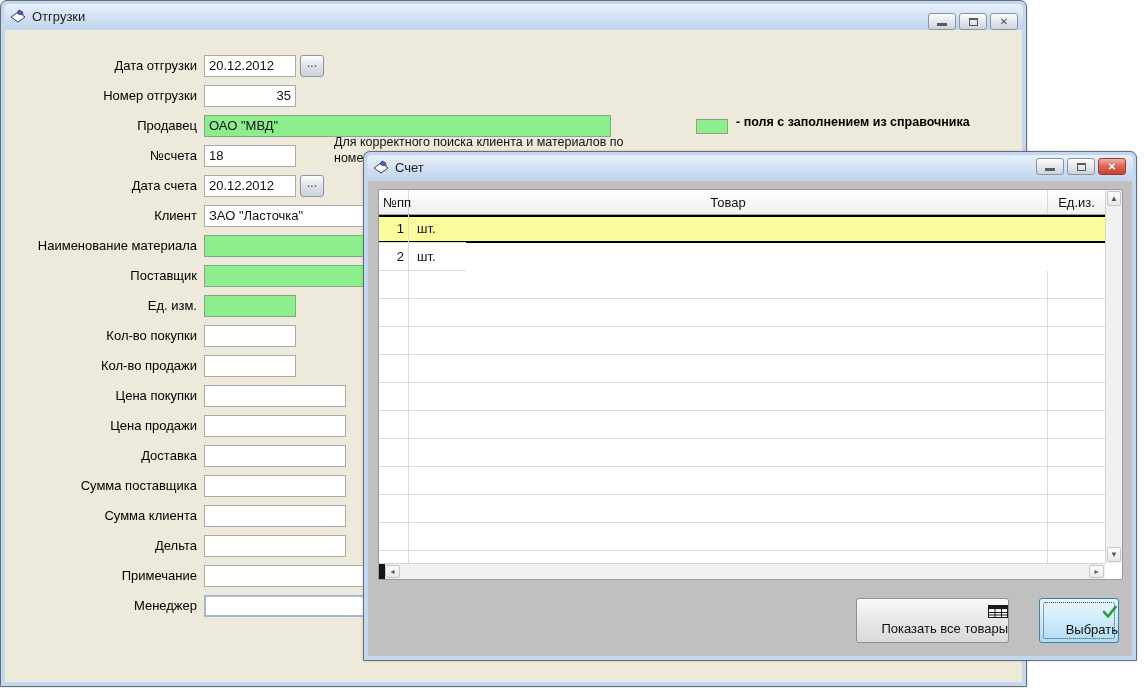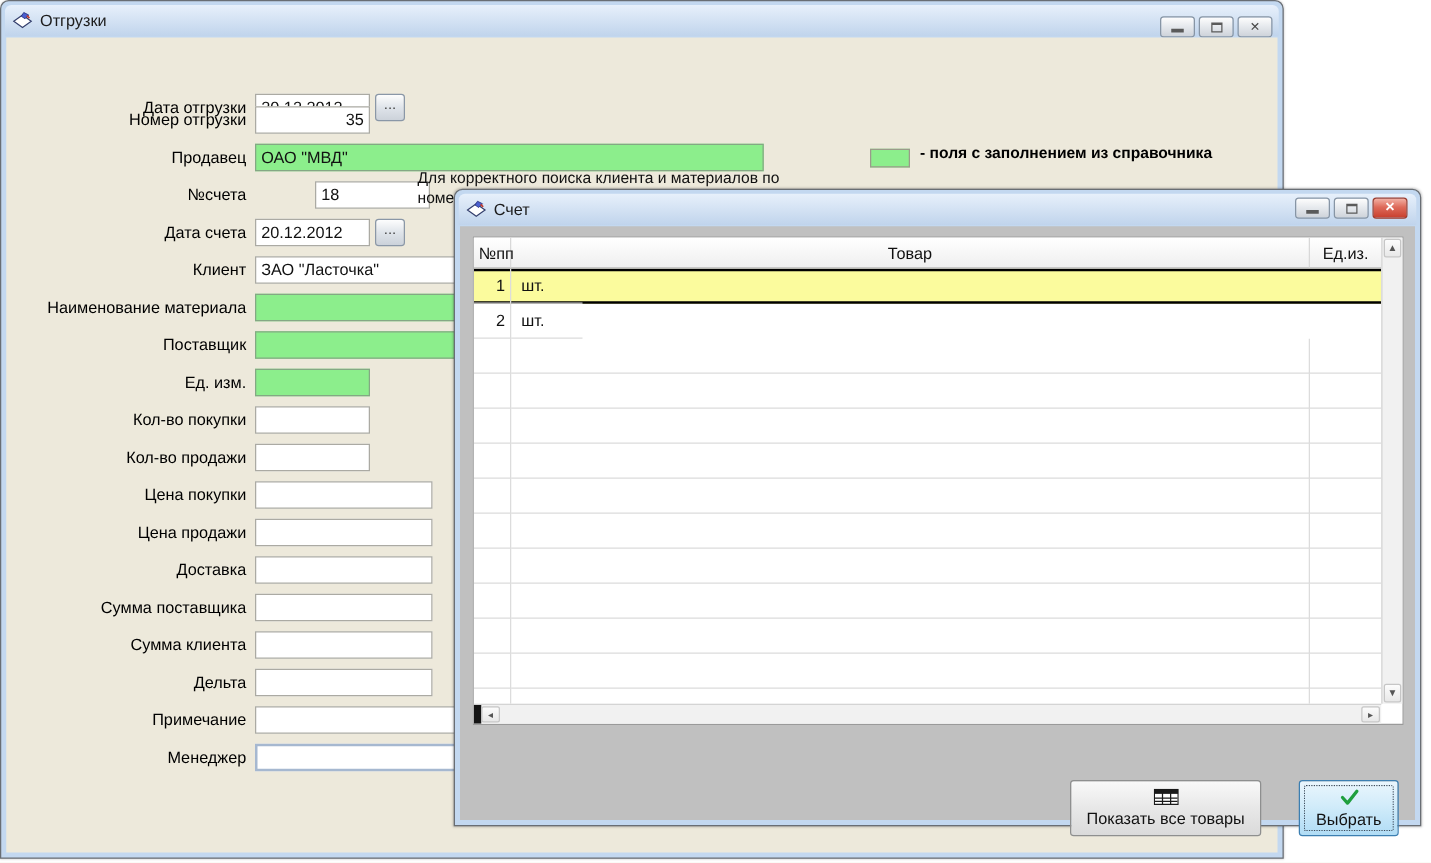--- a/index.html
+++ b/index.html
@@ -65,21 +65,21 @@
   .sarrow{position:absolute;box-sizing:border-box;border:1px solid #c6c6c6;border-radius:2px;
         background:linear-gradient(#fcfcfc,#e8e8e8);color:#555;font-size:8px;line-height:13px;text-align:center;}
   .va-up{left:1px;right:1px;top:1px;height:15px;}
   .va-dn{left:1px;right:1px;bottom:1px;height:15px;}
   .ha-l{top:1px;bottom:1px;left:6px;width:15px;line-height:12px;}
   .ha-r{top:1px;bottom:1px;right:1px;width:15px;line-height:12px;}
   .hthumb{position:absolute;left:0;top:0;bottom:0;width:6px;background:#141414;}
 
   .btn{position:absolute;box-sizing:border-box;border:1px solid #8e8f8f;border-radius:3px;
        background:linear-gradient(#f9f9f9,#e6e6e6 55%,#dadada);display:flex;flex-direction:column;
-       align-items:center;justify-content:center;gap:3px;font-size:13px;color:#111;margin-top:26px;}
+       align-items:flex-end;justify-content:center;gap:3px;font-size:13px;color:#111;}
   #btn-show-all{left:492px;top:446px;width:153px;height:45px;}
   #btn-select{left:675px;top:446px;width:80px;height:45px;border:1px solid #3c7fb1;
        background:linear-gradient(#eaf6fd,#d2ecfa 45%,#b0dcf5);}
   .focus-dots{position:absolute;inset:3px;border:1px dotted #3b4a5a;border-radius:2px;pointer-events:none;}
 
   .icon16{width:16px;height:16px;flex:0 0 auto;}
 </style>
 </head>
 <body>
 
@@ -101,36 +101,36 @@
             <span class="g-max"></span>
           </div>
         <div class="wbtn">
             <span class="g-x" style="font-size:10px;">✕</span>
           </div>
       </div>
     </div>
     <div class="client"></div>
 
     <div style="position:absolute;inset:0;">
-        <div class="frow" style="top: 54px; margin-top: 20px;">
+        <div class="frow" style="top: 54px;">
           <div class="flabel">Дата отгрузки</div>
           <div class="ffield t-date" style="width: 92px;">20.12.2012</div>
           <div class="fbtn">...</div>
         </div>
         <div class="frow" style="top: 84px;">
           <div class="flabel">Номер отгрузки</div>
           <div class="ffield t-small" style="width: 92px; text-align: right;">35</div>
         </div>
         <div class="frow" style="top: 114px;">
           <div class="flabel">Продавец</div>
           <div class="ffield t-green-wide" style="width: 407px;">ОАО "МВД"</div>
         </div>
         <div class="frow" style="top: 144px;">
           <div class="flabel">№счета</div>
-          <div class="ffield t-small" style="width: 92px; margin-left: 48px;">18</div>
+          <div class="ffield t-small" style="width: 92px;">18</div>
         </div>
         <div class="frow" style="top: 174px;">
           <div class="flabel">Дата счета</div>
           <div class="ffield t-date" style="width: 92px;">20.12.2012</div>
           <div class="fbtn">...</div>
         </div>
         <div class="frow" style="top: 204px;">
           <div class="flabel">Клиент</div>
           <div class="ffield t-wide" style="width: 170px;">ЗАО "Ласточка"</div>
         </div>

